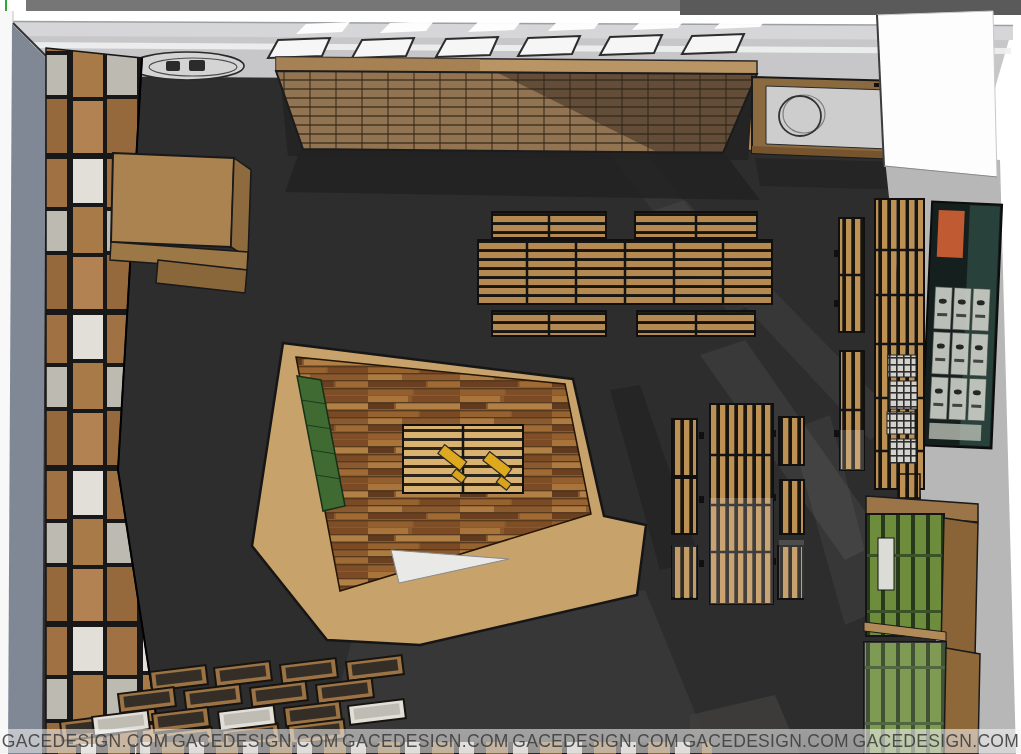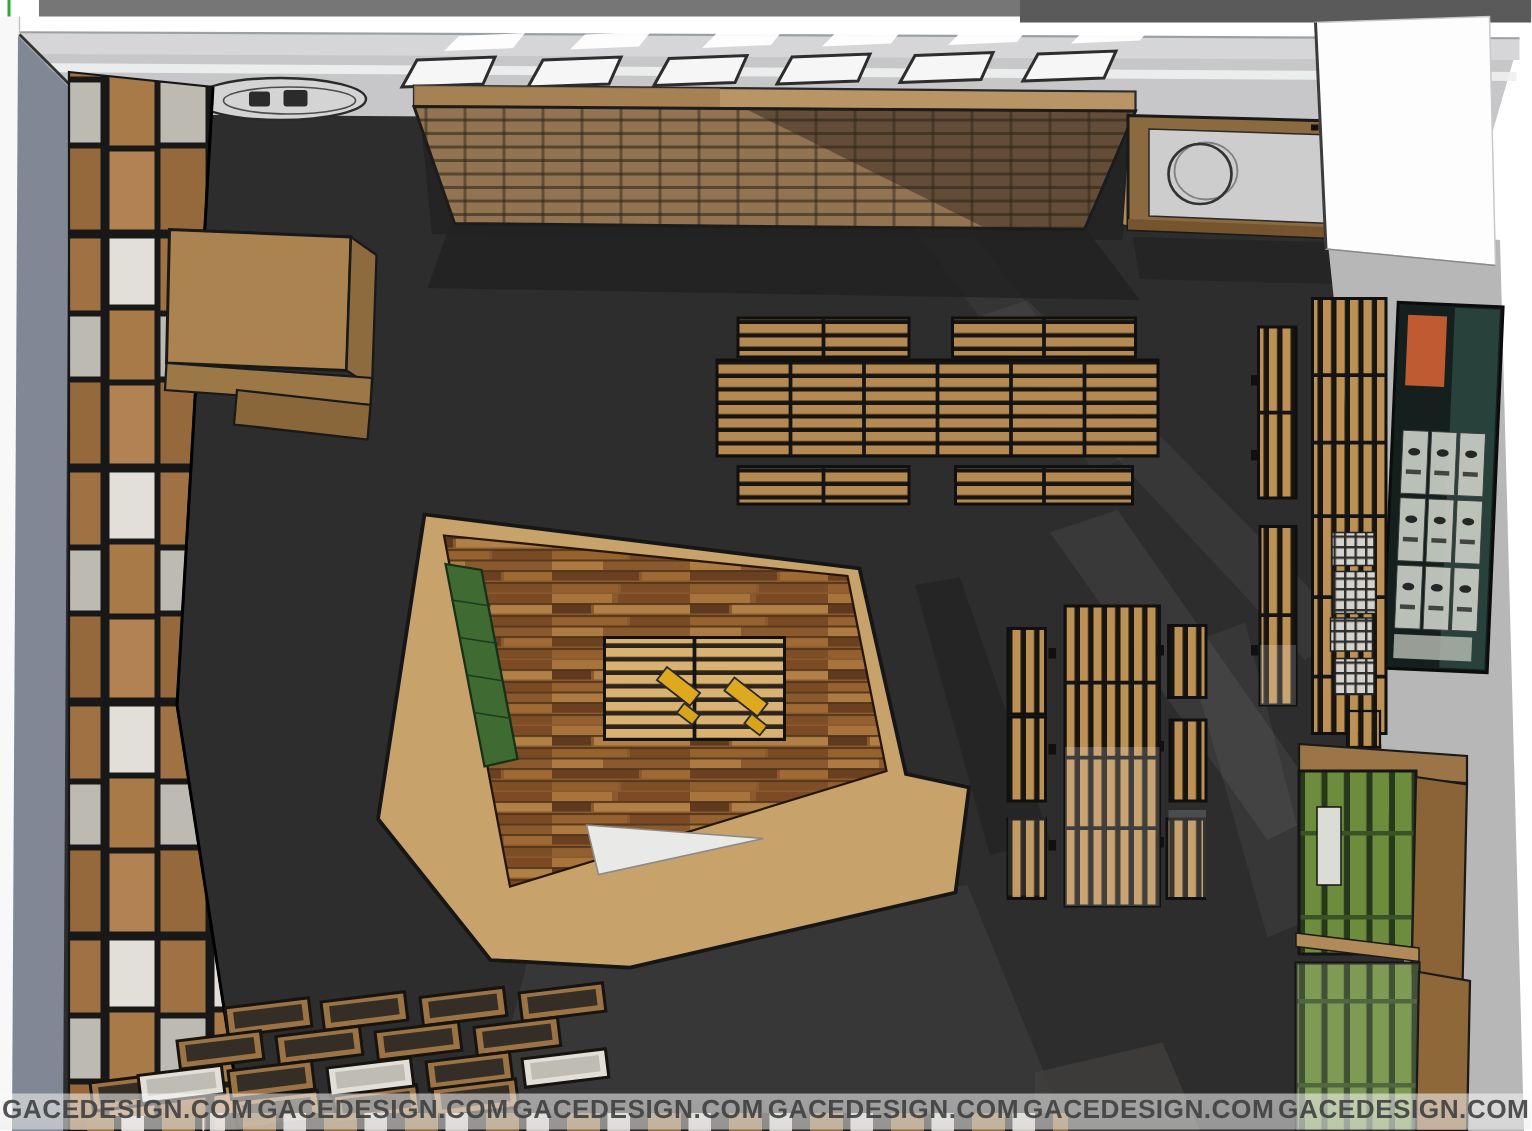--- a/index.html
+++ b/index.html
@@ -1,22 +1,22 @@
 <!DOCTYPE html>
 <html><head>
 <meta charset="utf-8">
 <style>
   html,body{margin:0;padding:0;background:#ffffff;font-family:"Liberation Sans",sans-serif;}
   #canvas{position:relative;width:1021px;height:754px;overflow:hidden;background:#ffffff;}
   #scene{position:absolute;left:0;top:0;}
   #wmband{
     position:absolute;left:0;top:729px;width:1021px;height:24px;
     background:linear-gradient(rgba(250,250,250,.55),rgba(236,236,236,.55));
-    display:flex;justify-content:space-around;
-    font-size:17.5px;letter-spacing:.3px;color:#3d3d3d;z-index:5;font-weight:bold;
+    display:flex;justify-content:space-around;align-items:center;
+    font-size:17.5px;letter-spacing:.3px;color:#3d3d3d;z-index:5;
   }
   #wmband span{opacity:.88;white-space:nowrap;}
 </style>
 </head>
 <body>
 
 <div id="canvas">
 <svg id="scene" width="1021" height="754" viewBox="0 0 1021 754">
   <defs>
     <pattern id="cubes" width="70" height="156" patternUnits="userSpaceOnUse">

